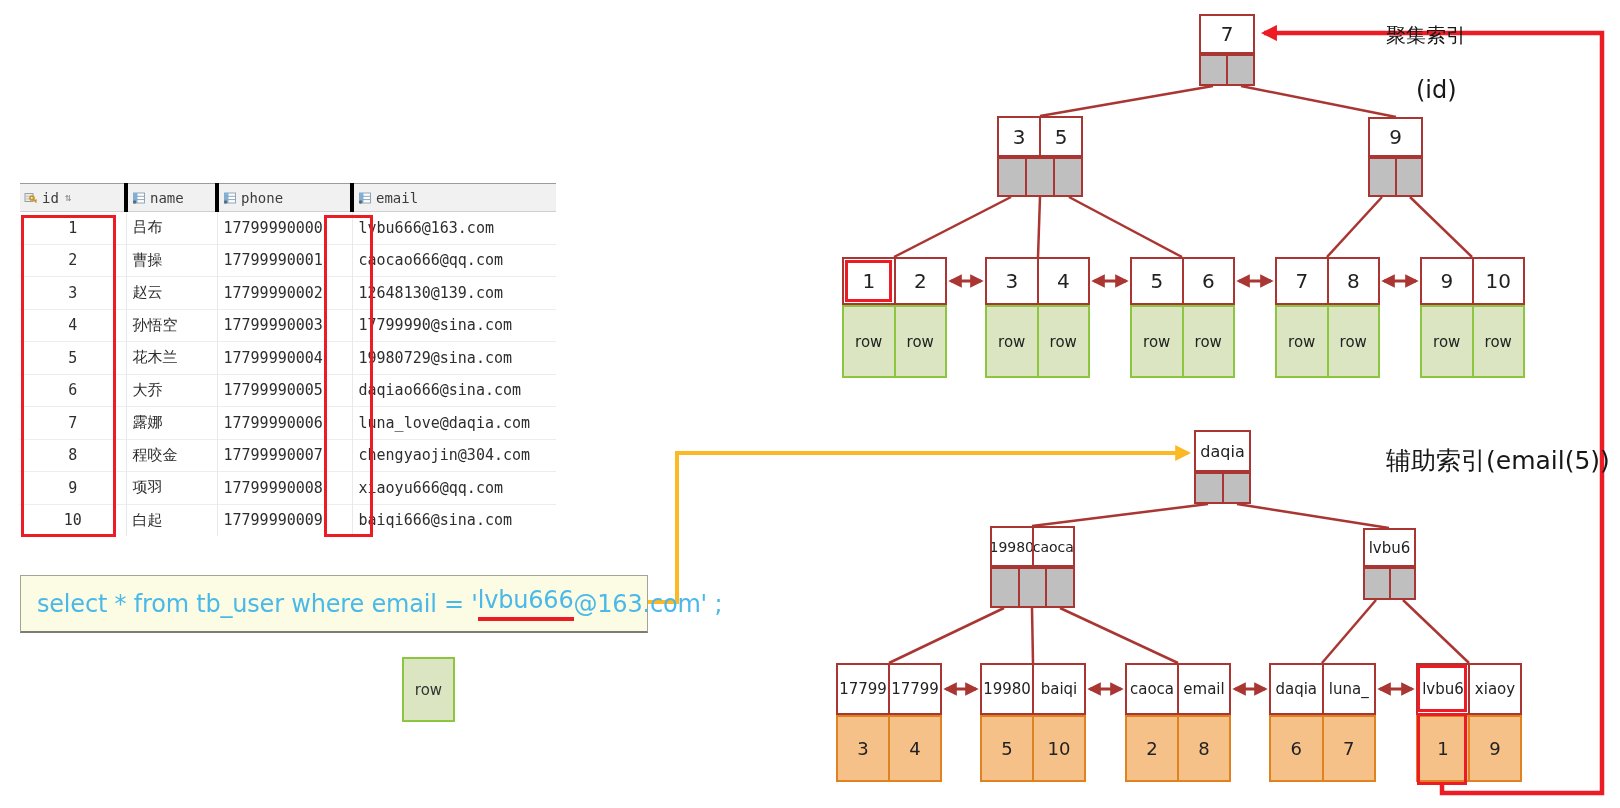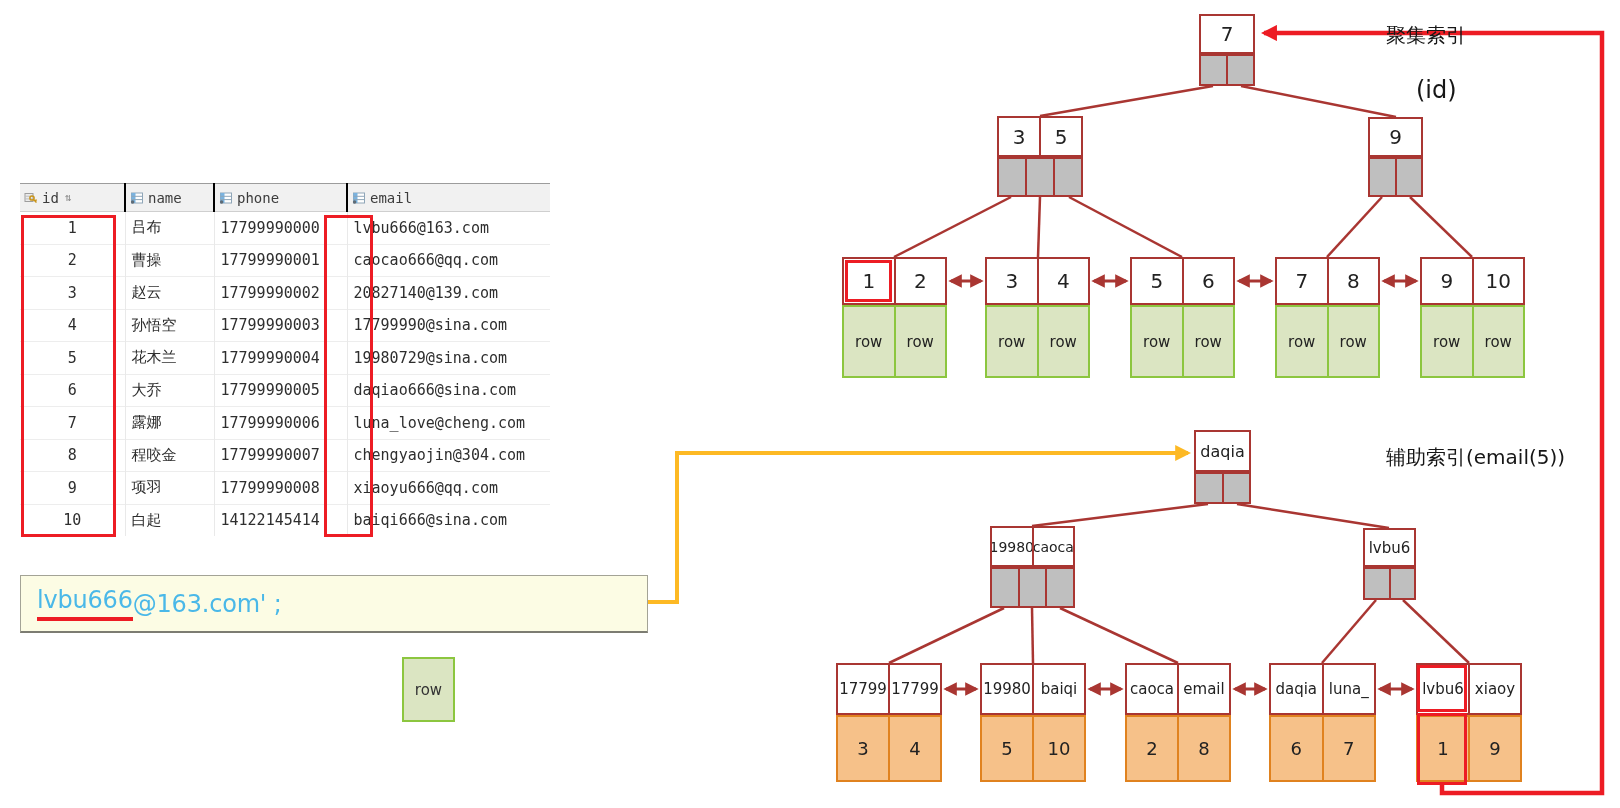--- a/index.html
+++ b/index.html
@@ -20,21 +20,21 @@
   .orow .cell{border-left-color:var(--orange-border,#e0821f);background:var(--orange-fill,#f6c189);font-size:18px;}
   .k20{font-size:20px;} .k16{font-size:16px;} .k15{font-size:15px;} .k14{font-size:14px;}
   .hl{border:3px solid var(--highlight-red,#ed1c24);z-index:3;pointer-events:none;}
   .diagram-label{color:#161616;z-index:2;white-space:nowrap;}
   
   #grid{position:absolute;left:20px;top:183px;z-index:2;}
   #grid table{border-collapse:collapse;table-layout:fixed;width:492px;
               font-family:"DejaVu Sans Mono","DejaVu Sans",monospace;font-size:15px;color:#2e2e2e;}
   #grid th{height:27px;background:#f1f1f1;border-top:1px solid #9c9c9c;border-bottom:1px solid #cfcfcf;
            font-weight:normal;font-size:14px;color:#3c3c3c;text-align:left;padding:0 4px;}
-  #grid th + th{border-left:2px solid #000000;}
+  #grid th + th{border-left:4px solid #000000;}
   #grid .hflex{display:flex;align-items:center;gap:4px;}
   #grid td{height:31.5px;border-top:1px solid #ededed;padding:0 6px;white-space:nowrap;overflow:hidden;}
   #grid td + td{border-left:1px solid #e9e9e9;margin-left:36px;}
   #grid tbody tr:first-child td{border-top:none;}
   #grid .c-id{text-align:center;}
   .sort-glyph{font-size:11px;color:#8a8a8a;margin-left:2px;}
   
   #sqlbox{position:absolute;left:20px;top:575px;width:628px;height:58px;z-index:2;
           background:var(--sql-bg,#fcfce4);border:1px solid #a3a396;border-bottom:2px solid #7c7c72;
           box-sizing:border-box;display:flex;align-items:center;padding-left:16px;
@@ -157,21 +157,21 @@
     <td class="c-id">2</td>
     <td>曹操</td>
     <td>17799990001</td>
     <td>caocao666@qq.com</td>
   </tr>
 
   <tr>
     <td class="c-id">3</td>
     <td>赵云</td>
     <td>17799990002</td>
-    <td>20827140@139.com</td>
+    <td>12648130@139.com</td>
   </tr>
 
   <tr>
     <td class="c-id">4</td>
     <td>孙悟空</td>
     <td>17799990003</td>
     <td>17799990@sina.com</td>
   </tr>
 
   <tr>
@@ -185,51 +185,51 @@
     <td class="c-id">6</td>
     <td>大乔</td>
     <td>17799990005</td>
     <td>daqiao666@sina.com</td>
   </tr>
 
   <tr>
     <td class="c-id">7</td>
     <td>露娜</td>
     <td>17799990006</td>
-    <td>luna_love@cheng.com</td>
+    <td>luna_love@daqia.com</td>
   </tr>
 
   <tr>
     <td class="c-id">8</td>
     <td>程咬金</td>
     <td>17799990007</td>
     <td>chengyaojin@304.com</td>
   </tr>
 
   <tr>
     <td class="c-id">9</td>
     <td>项羽</td>
     <td>17799990008</td>
     <td>xiaoyu666@qq.com</td>
   </tr>
 
   <tr>
     <td class="c-id">10</td>
     <td>白起</td>
-    <td>14122145414</td>
+    <td>17799990009</td>
     <td>baiqi666@sina.com</td>
   </tr>
 </tbody>
   </table>
 </div>
 
 <div class="hl" style="left:21px;top:215px;width:95px;height:322px"></div>
 <div class="hl" style="left:324px;top:215px;width:49px;height:322px"></div>
 
-<div id="sqlbox"><span class="u">lvbu666</span><span>@163.com' ;</span></div>
+<div id="sqlbox"><span>select * from tb_user where email = '</span><span class="u">lvbu666</span><span>@163.com' ;</span></div>
 
 <div id="rowbox">row</div>
 
 <div class="diagram-label" style="left:1386px;top:22px;font-size:20px">聚集索引</div>
 <div class="diagram-label" style="left:1416px;top:76px;font-size:24px">(id)</div>
 
 <div class="node" style="left:1199px;top:14px;width:56px;height:40px">
   <div class="cell k20">7</div>
 </div>
 <div class="node ptr" style="left:1199px;top:54px;width:56px;height:32px">
@@ -290,21 +290,21 @@
 <div class="node" style="left:1420px;top:257px;width:105px;height:48px">
   <div class="cell k20">9</div>
   <div class="cell k20">10</div>
 </div>
 <div class="node grow" style="left:1420px;top:305px;width:105px;height:73px">
   <div class="cell">row</div>
   <div class="cell">row</div>
 </div>
 <div class="hl" style="left:845px;top:260px;width:47px;height:42px"></div>
 
-<div class="diagram-label" style="left:1386px;top:444px;font-size:20px">辅助索引(email(5))</div>
+<div class="diagram-label" style="left:1386px;top:444px;font-size:25px">辅助索引(email(5))</div>
 
 <div class="node" style="left:1194px;top:430px;width:57px;height:42px">
   <div class="cell k16">daqia</div>
 </div>
 <div class="node ptr" style="left:1194px;top:472px;width:57px;height:32px">
   <div class="cell"></div>
     <div class="cell"></div>
 </div>
 
 <div class="node" style="left:990px;top:526px;width:85px;height:41px">

